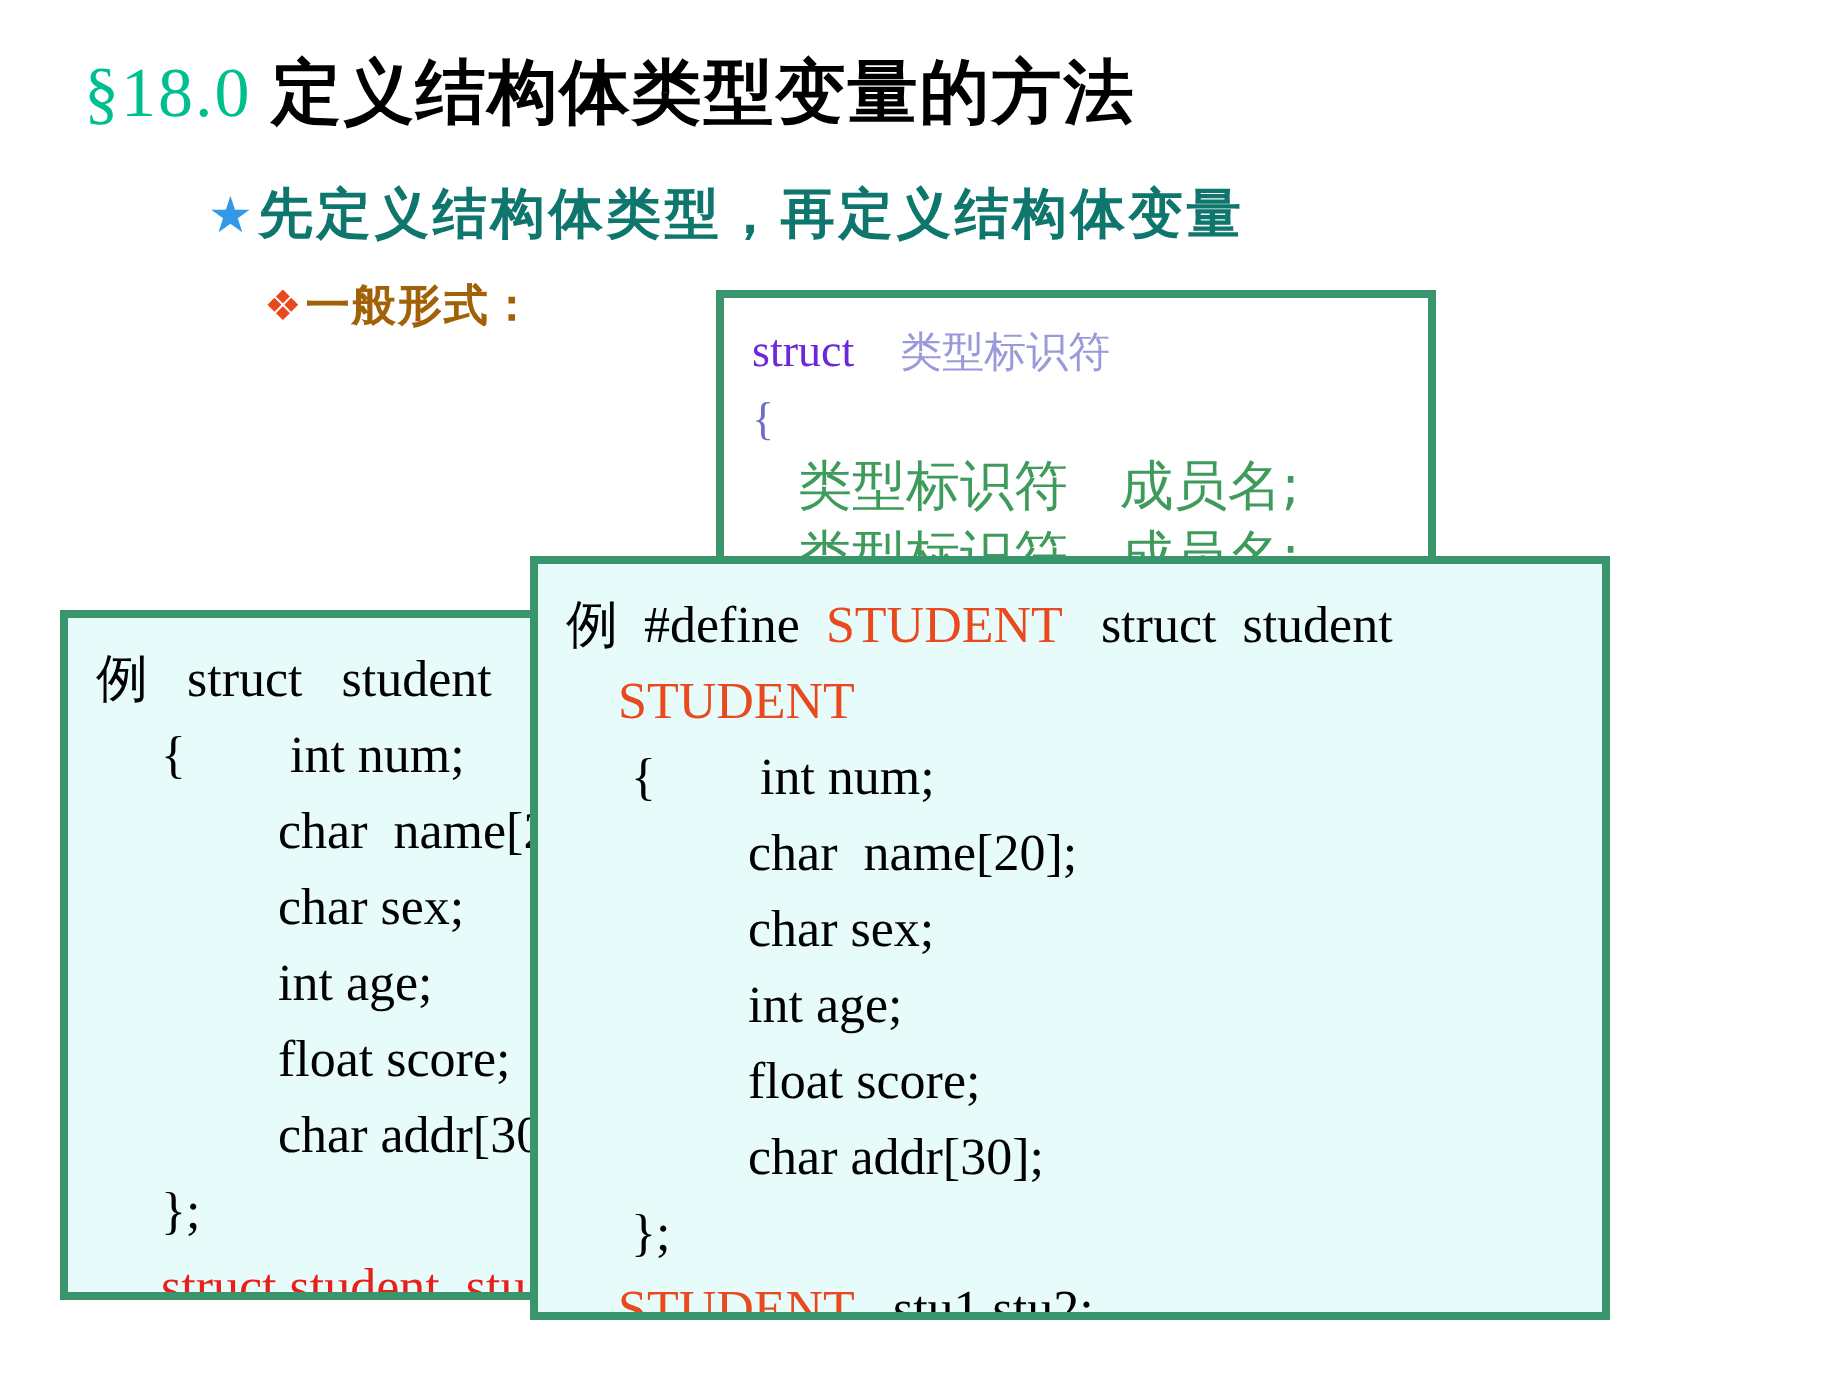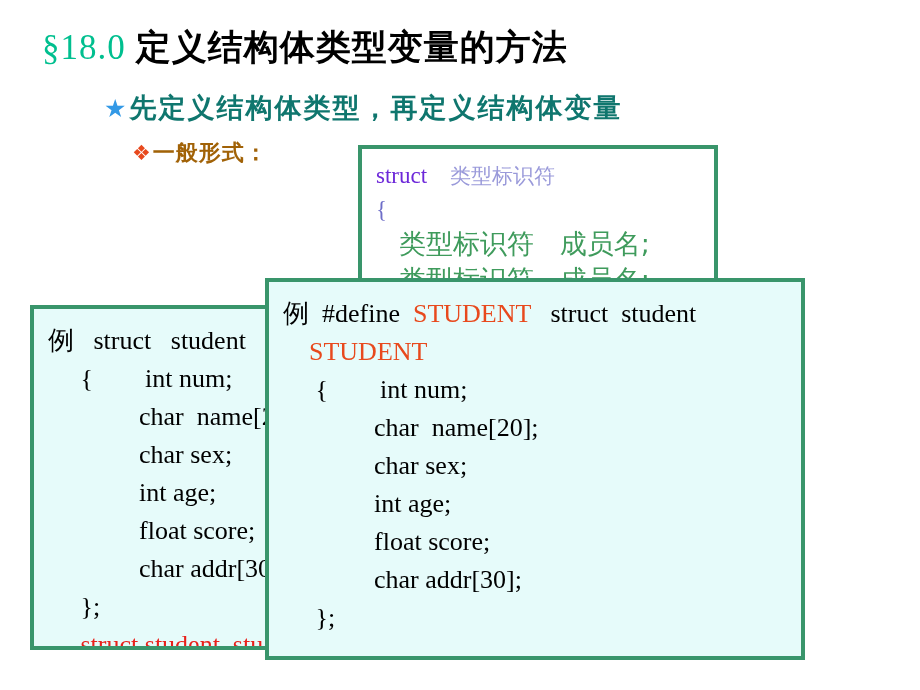--- a/index.html
+++ b/index.html
@@ -186,13 +186,14 @@
 <div class="code-box" id="box-example-define">
   <div class="code-line"><span class="cjk">例</span>  <span>#define</span>  <span class="orange">STUDENT</span>   <span>struct  student</span></div>
   <div class="code-line">    <span class="orange">STUDENT</span></div>
   <div class="code-line">     <span>{        int num;</span></div>
   <div class="code-line">              <span>char  name[20];</span></div>
   <div class="code-line">              <span>char sex;</span></div>
   <div class="code-line">              <span>int age;</span></div>
   <div class="code-line">              <span>float score;</span></div>
   <div class="code-line">              <span>char addr[30];</span></div>
   <div class="code-line">     <span>};</span></div>
+  <div class="code-line">    <span class="orange">STUDENT</span>   <span>stu1,stu2;</span></div>
 </div>
 
 </body></html>

